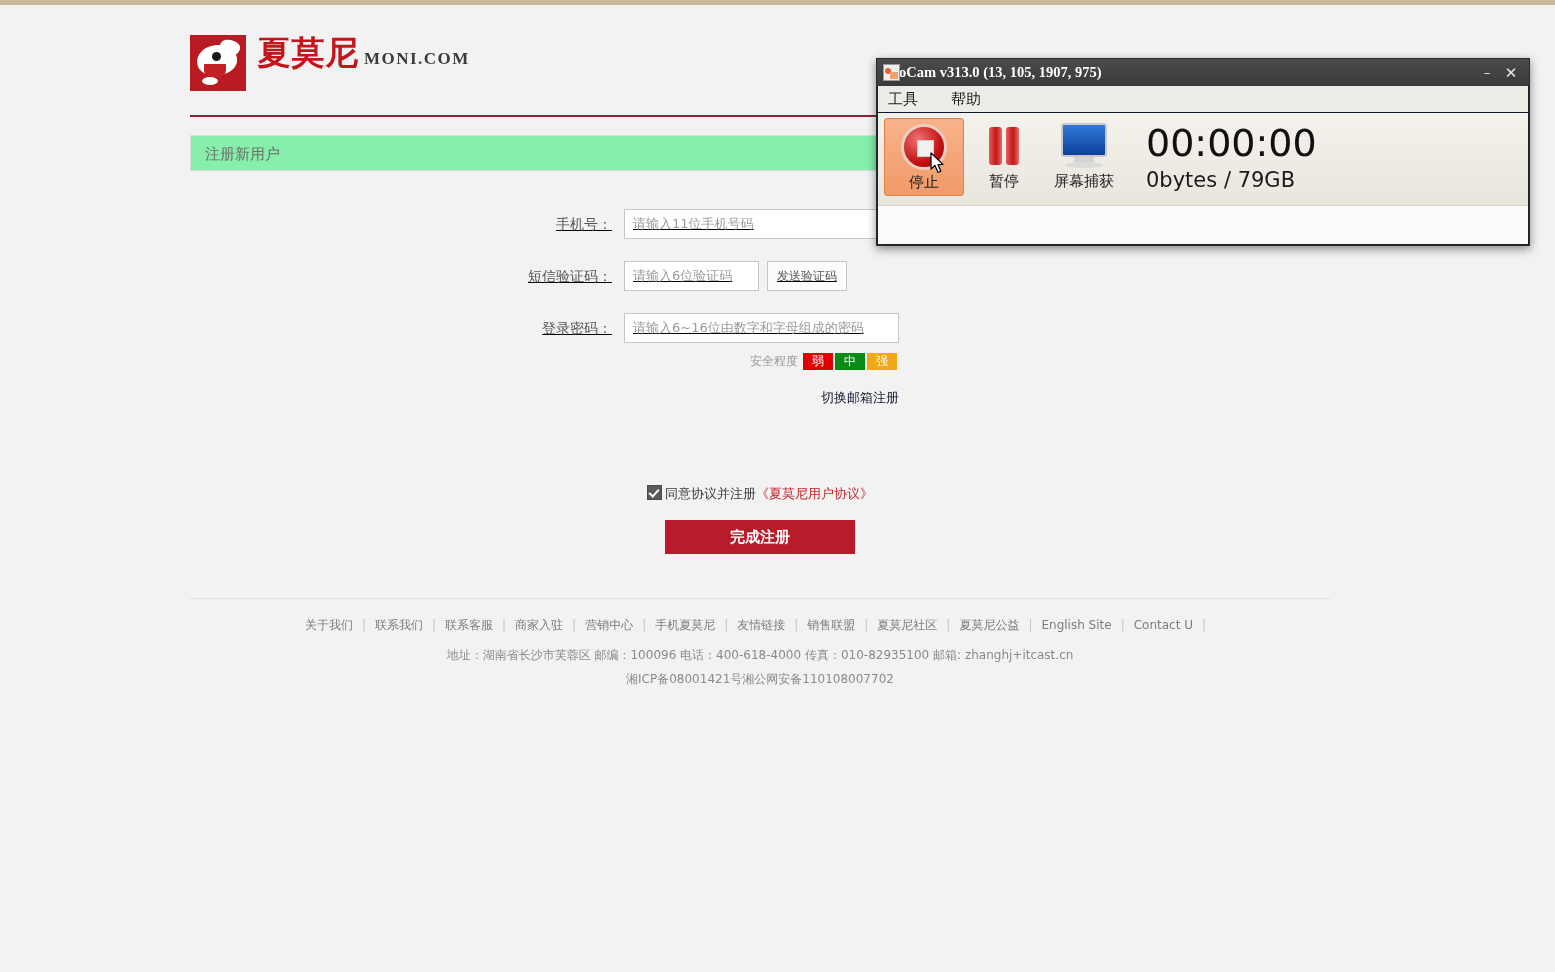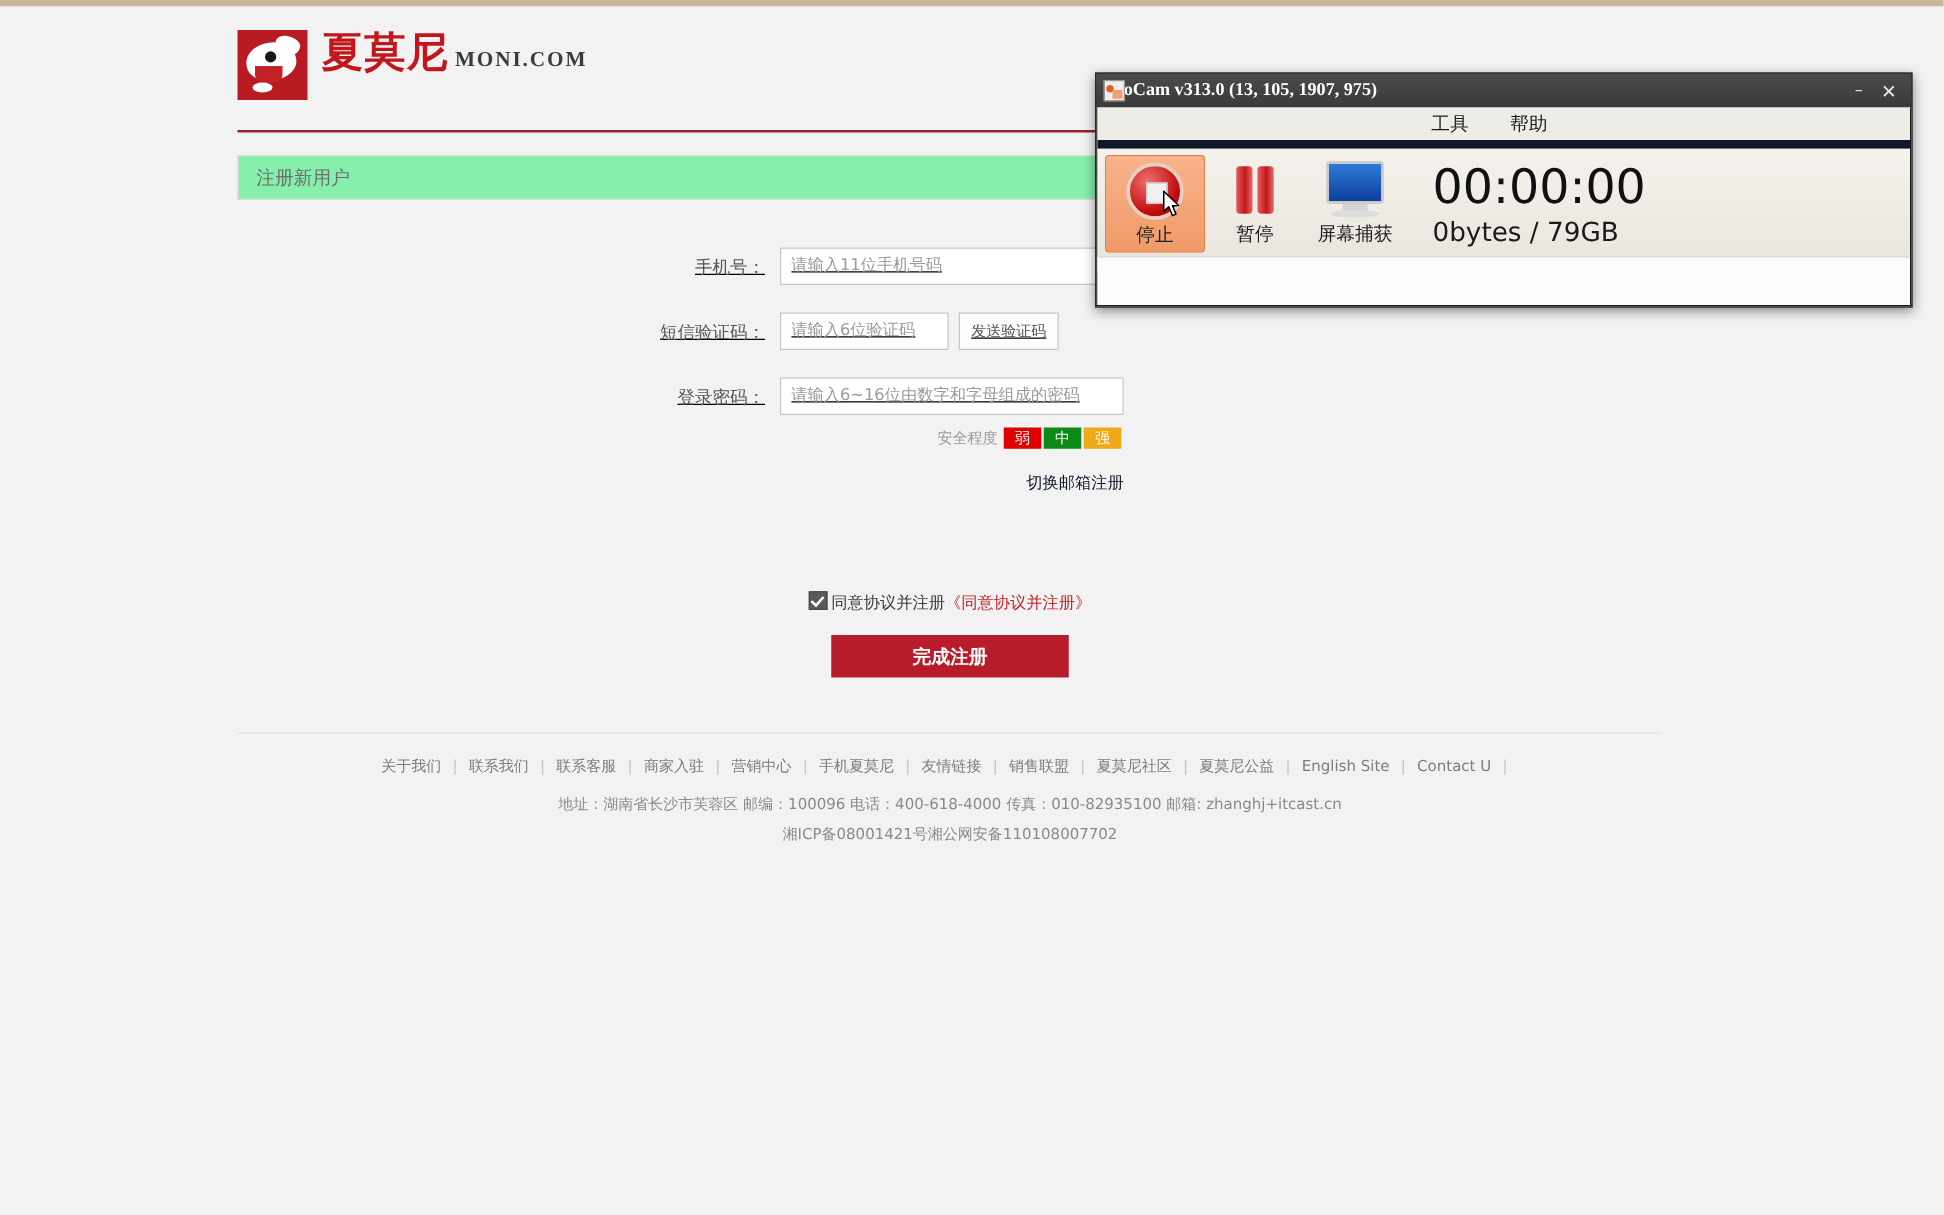--- a/index.html
+++ b/index.html
@@ -18,21 +18,21 @@
     position: absolute;
     top: 0; left: 0;
     width: 1555px;
     height: 5px;
     background: #c9b99b;
   }
 
   
   .page {
     position: absolute;
-    top: 6px; left: 0;
+    top: 17px; left: 0;
     width: 1555px;
     height: 802px;
     background: #f2f2f2;
   }
   .page-inner {
     position: absolute;
     left: 190px;
     top: 0;
     width: 1140px;
   }
@@ -381,22 +381,21 @@
     border-top: none;
     box-sizing: border-box;
   }
   .ocam-menu {
     height: 26px;
     background: #efedе7;
     background: #eeece6;
     display: flex;
     align-items: center;
     padding-left: 10px;
-    border-bottom: 7px solid #0f172a;
-    justify-content: center;
+    border-bottom: 1px solid #0f172a;
   }
   .ocam-menu-item {
     font-size: 15px;
     color: #1d1d1d;
     margin-right: 33px;
     font-family: "DejaVu Sans", sans-serif;
     cursor: pointer;
   }
   .ocam-toolbar {
     height: 93px;
@@ -579,21 +578,21 @@
 
 
       <div class="switch-row">
         <div class="switch-spacer"></div>
         <div class="switch-box">
           <a class="switch-link">切换邮箱注册</a>
         </div>
       </div>
 
       <div class="agree-row">
-        <span class="agree-check"></span><span>同意协议并注册</span><a class="agree-link">《同意协议并注册》</a>
+        <span class="agree-check"></span><span>同意协议并注册</span><a class="agree-link">《夏莫尼用户协议》</a>
       </div>
 
       <div class="submit-row">
         <button class="submit-btn">完成注册</button>
       </div>
     </div>
 
     <div class="footer">
       <div class="footer-links"><a>关于我们</a><span class="footer-sep">|</span><a>联系我们</a><span class="footer-sep">|</span><a>联系客服</a><span class="footer-sep">|</span><a>商家入驻</a><span class="footer-sep">|</span><a>营销中心</a><span class="footer-sep">|</span><a>手机夏莫尼</a><span class="footer-sep">|</span><a>友情链接</a><span class="footer-sep">|</span><a>销售联盟</a><span class="footer-sep">|</span><a>夏莫尼社区</a><span class="footer-sep">|</span><a>夏莫尼公益</a><span class="footer-sep">|</span><a>English Site</a><span class="footer-sep">|</span><a>Contact U</a><span class="footer-sep">|</span></div>
       <div class="footer-info">地址：湖南省长沙市芙蓉区 邮编：100096 电话：400-618-4000 传真：010-82935100 邮箱: zhanghj+itcast.cn</div>

